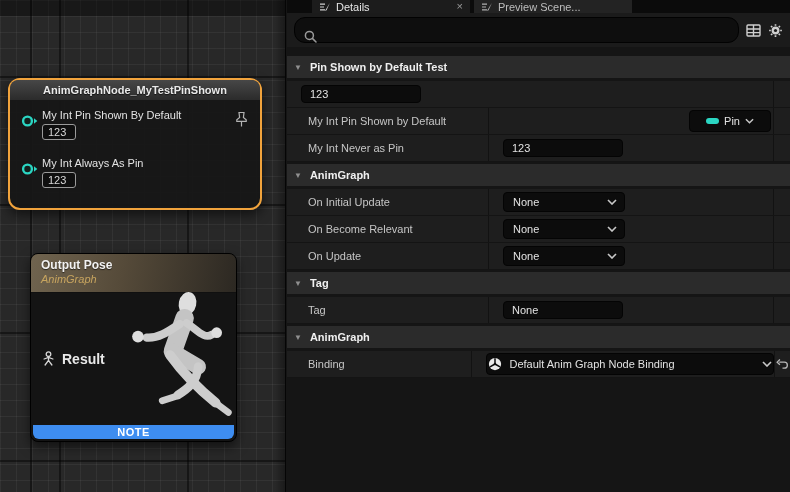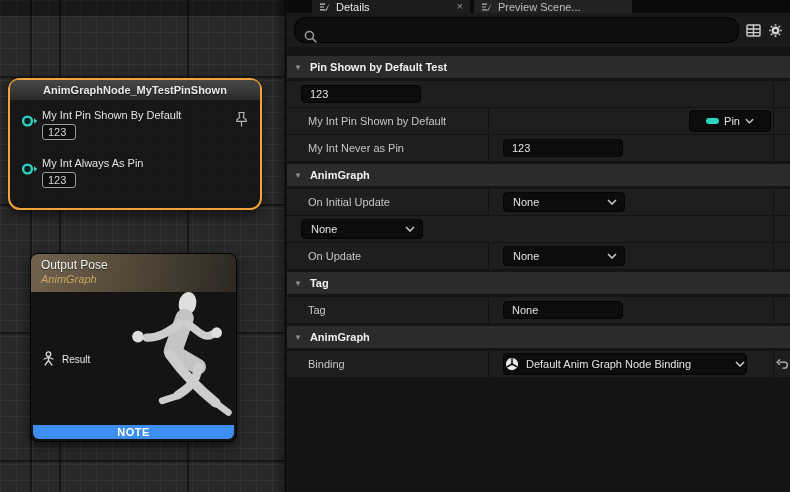--- a/index.html
+++ b/index.html
@@ -45,27 +45,27 @@
     color:#d8d8d8; font-size:11px; padding:1px 5px; }
   .thumbtack { position:absolute; right:11px; top:31px; }
 
   
   .output-node { position:absolute; left:30px; top:253px; width:207px; height:189px;
     border-radius:8px; background:#141414; border:1px solid #000;
     box-shadow:0 5px 12px rgba(0,0,0,.55); overflow:hidden; }
   .output-header { height:39px; padding:4px 0 0 10px;
     background:linear-gradient(100deg,#70644f 0%,#554a39 45%,#2c2822 100%);
     border-bottom:1px solid #101010; }
-  .output-title { font-size:12px; font-weight:normal; color:#f2f2f2;
+  .output-title { font-size:12px; font-weight:bold; color:#f2f2f2;
     text-shadow:0 1px 1px rgba(0,0,0,.6); }
   .output-subtitle { font-size:11px; font-style:italic; color:#c8a55f; margin-top:1px; }
   .mannequin { position:absolute; right:0; bottom:16px; }
   .result-row { position:absolute; left:10px; top:97px; display:flex;
     align-items:center; gap:6px; }
-  .result-label { font-size:10px; color:#e8e8e8; }
+  .result-label { font-size:14px; color:#e8e8e8;font-weight:bold; }
   .note-banner { position:absolute; left:2px; right:2px; bottom:2px; height:14px;
     background:#3e8df0; border-radius:0 0 6px 6px; display:flex;
     align-items:center; justify-content:center; }
   .note-text { font-size:11px; font-weight:bold; color:#fff; letter-spacing:.5px;text-align:center; }
 
   
   .details-panel { position:absolute; left:287px; top:0; width:503px; height:492px;
     background:#151515; }
   .tab-bar { height:13px; background:#0b0b0b; display:flex; overflow:hidden;padding-left:25px; }
   .tab { display:flex; align-items:center; gap:5px; padding:0 7px; height:100%; }
@@ -106,21 +106,21 @@
   .dropdown { margin-left:14px; width:122px; height:20px; background:#0c0c0c;
     border:1px solid #040404; border-radius:4px; display:flex; align-items:center; }
   .dropdown .dd-label { flex:1; font-size:11px; color:#e2e2e2; padding-left:9px;
     white-space:nowrap; overflow:hidden; }
   .dropdown .dd-chev { margin-right:7px; display:flex; }
   .pin-dropdown { position:absolute; right:2px; top:2px; height:22px; width:82px;
     background:#0c0c0c; border:1px solid #040404; border-radius:4px;
     display:flex; align-items:center; justify-content:center; gap:5px; }
   .pin-pill { width:13px; height:6px; border-radius:3px; background:#2bd6c3; }
   .pin-dd-label { font-size:11px; color:#e2e2e2; }
-  .binding-dropdown { margin-left:14px; width:244px; height:22px; background:#0c0c0c;
+  .binding-dropdown { margin-left:14px; width:288px; height:22px; background:#0c0c0c;
     border:1px solid #040404; border-radius:4px; display:flex; align-items:center;
     gap:7px; padding:0 1px; }
   .binding-dropdown .dd-label { flex:1; font-size:11px; color:#e2e2e2;
     white-space:nowrap; overflow:hidden; }
 </style>
 </head>
 <body>
 
 <div class="graph-panel">
   <div class="graph-topshade"></div>
@@ -293,20 +293,23 @@
         <span class="dd-chev">
             <svg width="10" height="6" viewBox="0 0 10 6">
           <path d="M1 1 L5 5 L9 1" stroke="#c8c8c8" stroke-width="1.6" fill="none"></path>
             </svg>
           </span>
       </div>
     </div>
     <div class="reset-cell"></div>
   </div>
   <div class="prop-row">
+    <div class="name-cell">
+      <span>On Become Relevant</span>
+    </div>
     <div class="value-cell">
       <div class="dropdown">
         <span class="dd-label">None</span>
         <span class="dd-chev">
             <svg width="10" height="6" viewBox="0 0 10 6">
           <path d="M1 1 L5 5 L9 1" stroke="#c8c8c8" stroke-width="1.6" fill="none"></path>
             </svg>
           </span>
       </div>
     </div>

